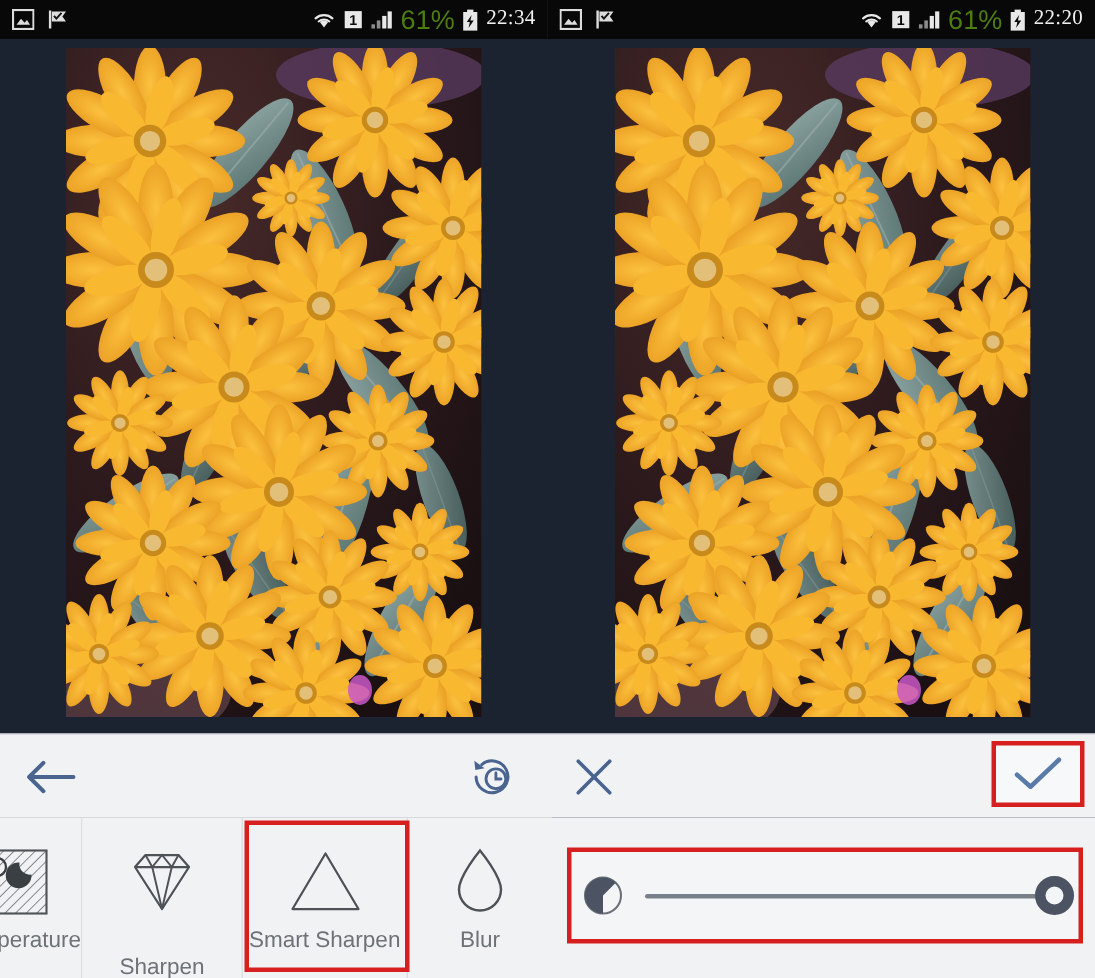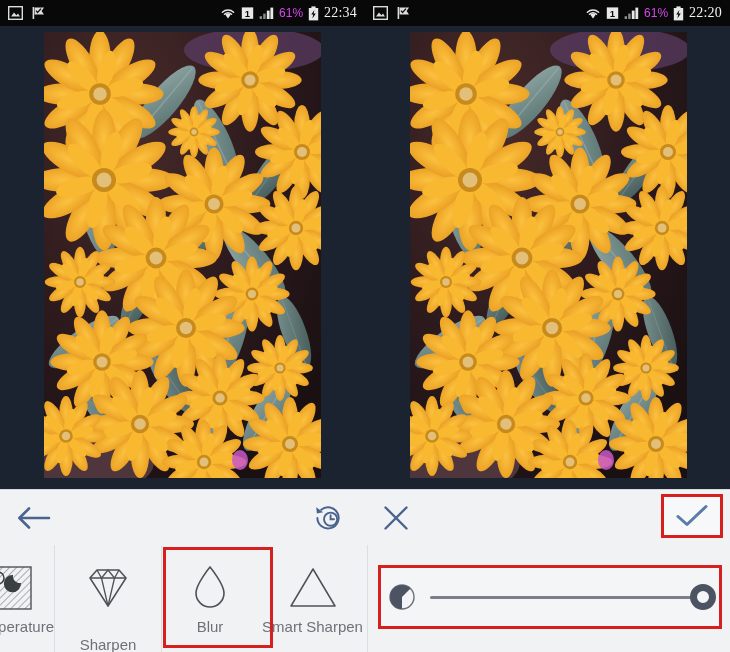--- a/index.html
+++ b/index.html
@@ -17,21 +17,21 @@
 
   
   .statusbar {
     position:absolute; left:0; top:0; width:365px; height:26px;
     background:#080808; display:flex; align-items:center;
     padding:0 8px; color:#e8e8e8;
   }
   .sb-left { display:flex; align-items:center; gap:9px; }
   .sb-right { margin-left:auto; display:flex; align-items:center; gap:5px; }
   .sb-text { font-size:14px; letter-spacing:.2px; color:#f0f0f0;font-family:Liberation Serif, serif; }
-  .sb-pct { font-size:12px; color:#d946ef; }
+  .sb-pct { font-size:18px; color:#4d7c0f; }
   .ic { display:block; }
 
   
   .photo-wrap {
     position:absolute; left:44px; top:32px; width:277px; height:446px;
     overflow:hidden; background:#2a1a1c;
   }
   .pane.right .photo-wrap { left:45px; }
   .photo { position:absolute; inset:0; }
 
@@ -380,36 +380,36 @@
           <svg width="56" height="48" viewBox="0 0 56 48">
             <path d="M10 14 H46 L28 42 Z" fill="none" stroke="#4d5257" stroke-width="1.5" stroke-linejoin="round"></path>
             <path d="M10 14 L17 6 H39 L46 14" fill="none" stroke="#4d5257" stroke-width="1.5" stroke-linejoin="round"></path>
             <path d="M17 6 L21.5 14 L28 6 L34.5 14 L39 6" fill="none" stroke="#4d5257" stroke-width="1.3"></path>
             <path d="M21.5 14 L28 42 L34.5 14" fill="none" stroke="#4d5257" stroke-width="1.3"></path>
           </svg>
         </div>
         <div class="flabel">Sharpen</div>
       </div>
 
+      <div class="filter f-smart">
+        <div class="ficon">
+          <svg width="56" height="48" viewBox="0 0 56 48">
+            <path d="M28 5 L50 42 H6 Z" fill="none" stroke="#4d5257" stroke-width="1.5" stroke-linejoin="round"></path>
+          </svg>
+        </div>
+        <div class="flabel">Smart Sharpen</div>
+      </div>
+
       <div class="filter f-blur">
         <div class="ficon">
           <svg width="48" height="50" viewBox="0 0 48 50">
             <path d="M24 4 C24 4 38 21 38 30 A14 14 0 0 1 10 30 C10 21 24 4 24 4 Z" fill="none" stroke="#4d5257" stroke-width="1.6"></path>
           </svg>
         </div>
         <div class="flabel">Blur</div>
-      </div>
-
-      <div class="filter f-smart">
-        <div class="ficon">
-          <svg width="56" height="48" viewBox="0 0 56 48">
-            <path d="M28 5 L50 42 H6 Z" fill="none" stroke="#4d5257" stroke-width="1.5" stroke-linejoin="round"></path>
-          </svg>
-        </div>
-        <div class="flabel">Smart Sharpen</div>
       </div>
 
       <div class="redbox-smart"></div>
     </div>
 
     <div class="sliderzone">
       <div class="slider-red"></div>
       <div class="slider-inner">
         <svg class="halfdot" width="28" height="28" viewBox="0 0 28 28">
           <circle cx="14" cy="14" r="12" fill="none" stroke="#6b7078" stroke-width="1.4"></circle>

